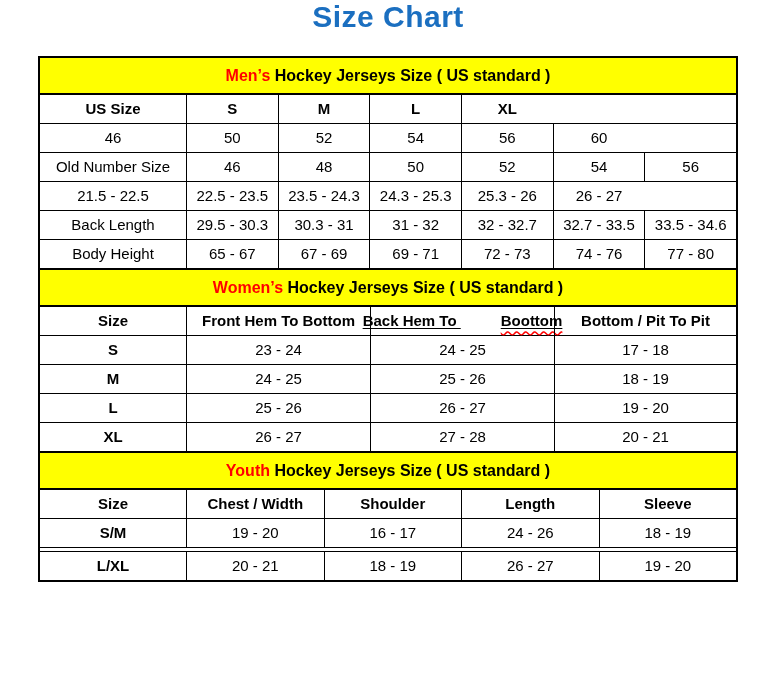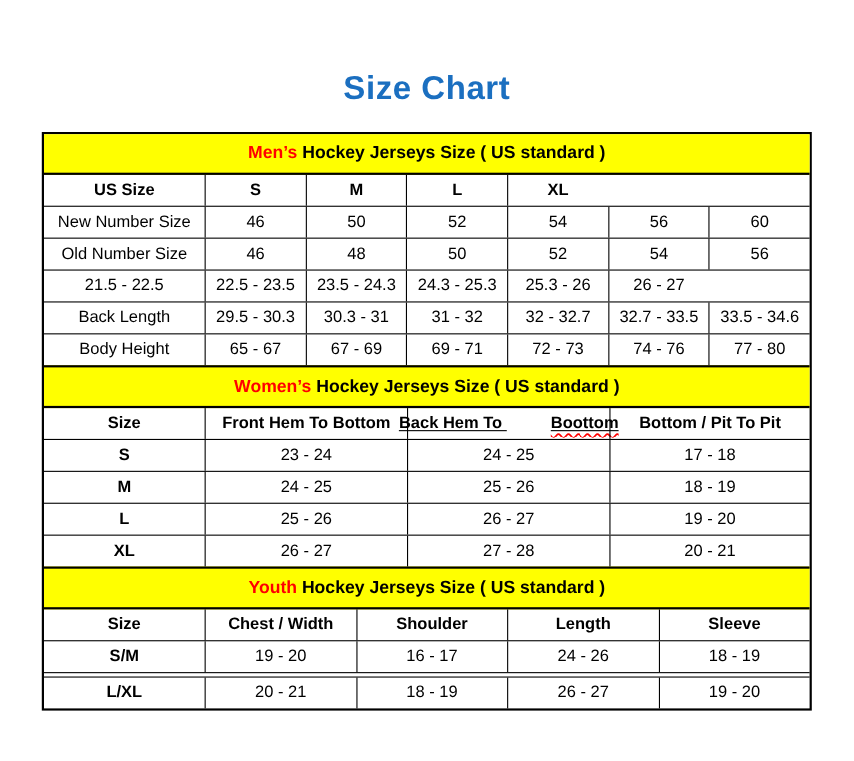--- a/index.html
+++ b/index.html
@@ -8,21 +8,21 @@
     --accent-red:#FF0000;
     --ink:#000000;
   }
   *{box-sizing:border-box;margin:0;padding:0;}
   html,body{background:#ffffff;}
   body{
     width:776px;height:692px;overflow:hidden;
     font-family:"Liberation Sans","DejaVu Sans",sans-serif;
     color:var(--ink);
   }
-  .page{width:776px;height:489px;padding-top:64px;}
+  .page{width:776px;height:489px;}
   .title{
     text-align:center;
     font-size:30px;font-weight:bold;
     color:var(--title-color);
     margin-bottom:22px;
     letter-spacing:0.5px;
   }
   .chart{
     width:700px;margin:0 auto;
     border:2px solid var(--ink);
@@ -84,21 +84,20 @@
             <span>M</span>
           </div>
           <div class="cell head-cell">
             <span>L</span>
           </div>
           <div class="cell head-cell">
             <span>XL</span>
           </div>
         </div>
         <div class="t-row data-row">
-          <div class="cell">New Number Size</div>
           <div class="cell">46</div>
           <div class="cell">50</div>
           <div class="cell">52</div>
           <div class="cell">54</div>
           <div class="cell">56</div>
           <div class="cell">60</div>
         </div>
         <div class="t-row data-row">
           <div class="cell">Old Number Size</div>
           <div class="cell">46</div>

